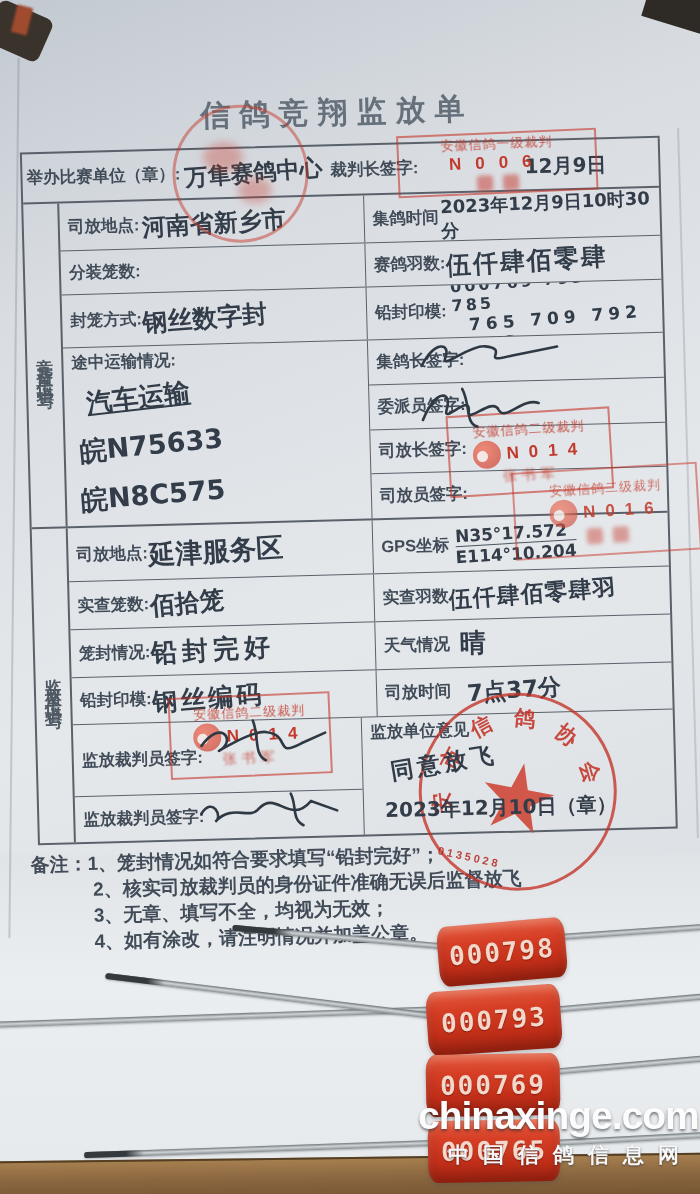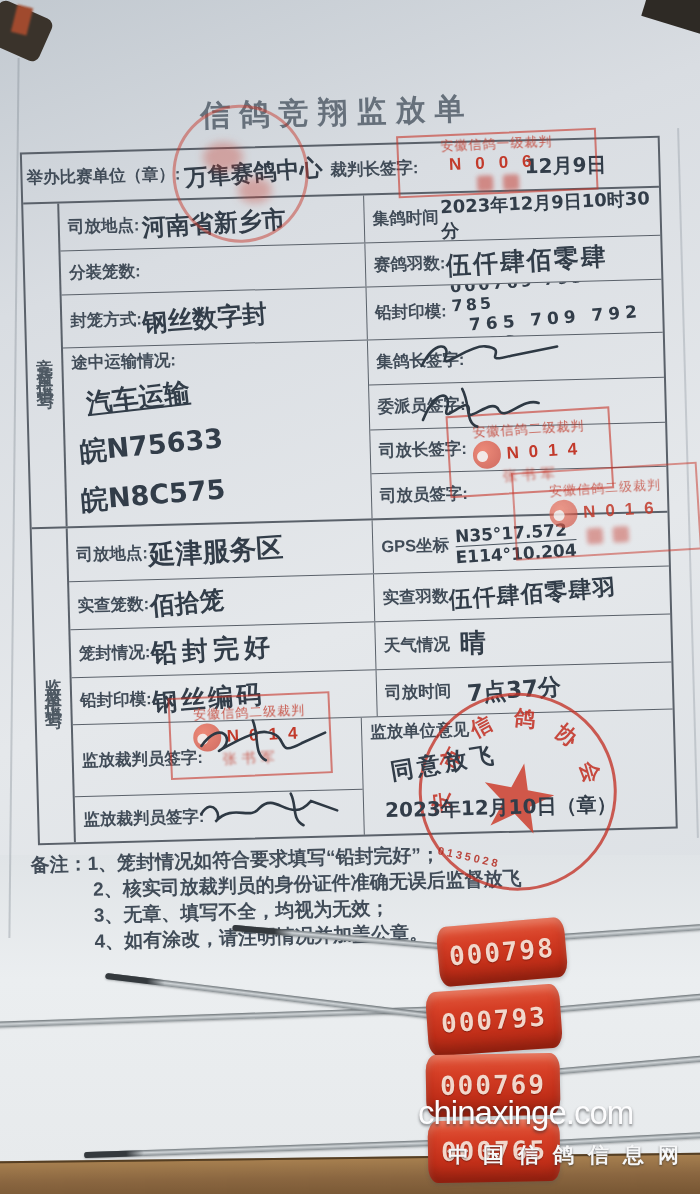--- a/index.html
+++ b/index.html
@@ -80,21 +80,21 @@
   .wire.darktip:before{content:'';position:absolute;left:0;top:0;width:60px;height:6px;
        background:linear-gradient(90deg,#34393d,#34393d 70%,transparent);border-radius:3px;}
   .seal{position:absolute;border-radius:10px/16px;z-index:6;display:flex;align-items:center;justify-content:center;
        background:linear-gradient(180deg,#e25a3e 0%,#d63f26 30%,#c22f19 68%,#a62714 100%);
        box-shadow:inset 0 -8px 12px rgba(90,15,5,.35),inset 0 5px 7px rgba(255,230,220,.25),0 2px 4px rgba(70,70,75,.3);}
   .seal span{font-family:"DejaVu Sans Mono","Liberation Mono",monospace;font-size:26px;font-weight:bold;
        color:#f2d7cb;letter-spacing:2px;text-shadow:0 1px 1px rgba(110,20,8,.7);}
   .wood{position:absolute;left:-6px;top:1157px;width:712px;height:48px;transform:rotate(-.7deg);z-index:5;
        background:linear-gradient(180deg,#a67f4f 0%,#8a6640 40%,#6e4f2d 100%);
        border-top:2px solid rgba(60,45,25,.5);}
-  .wm-en{position:absolute;left:418px;top:1094px;font-size:33px;font-weight:normal;color:#fcfcfd;z-index:8;
+  .wm-en{position:absolute;left:418px;top:1094px;font-size:39px;font-weight:bold;color:#fcfcfd;z-index:8;
        letter-spacing:-1px;text-shadow:0 2px 3px rgba(40,42,45,.6);}
   .wm-cn{position:absolute;left:448px;top:1141px;font-size:21px;font-weight:bold;color:#f6f7f8;z-index:8;
        letter-spacing:14px;text-shadow:0 1px 2px rgba(40,42,45,.65);white-space:nowrap;}
   .hdate{position:absolute;right:52px;top:12px;font-size:20px;}
 </style>
 </head>
 <body>
 
 <div class="abs corner-dark-tl"></div>
 <div class="abs corner-red-tl"></div>

